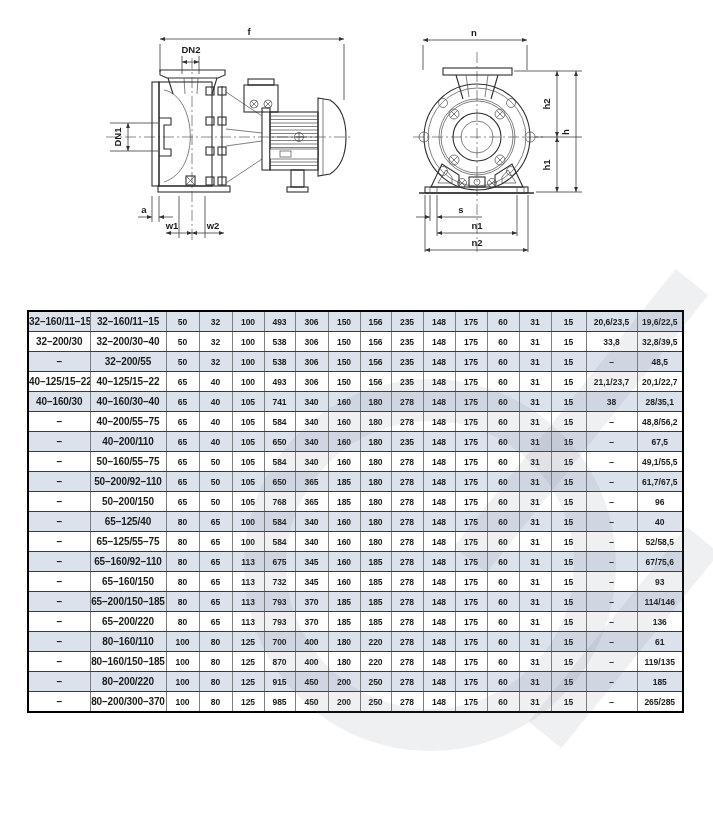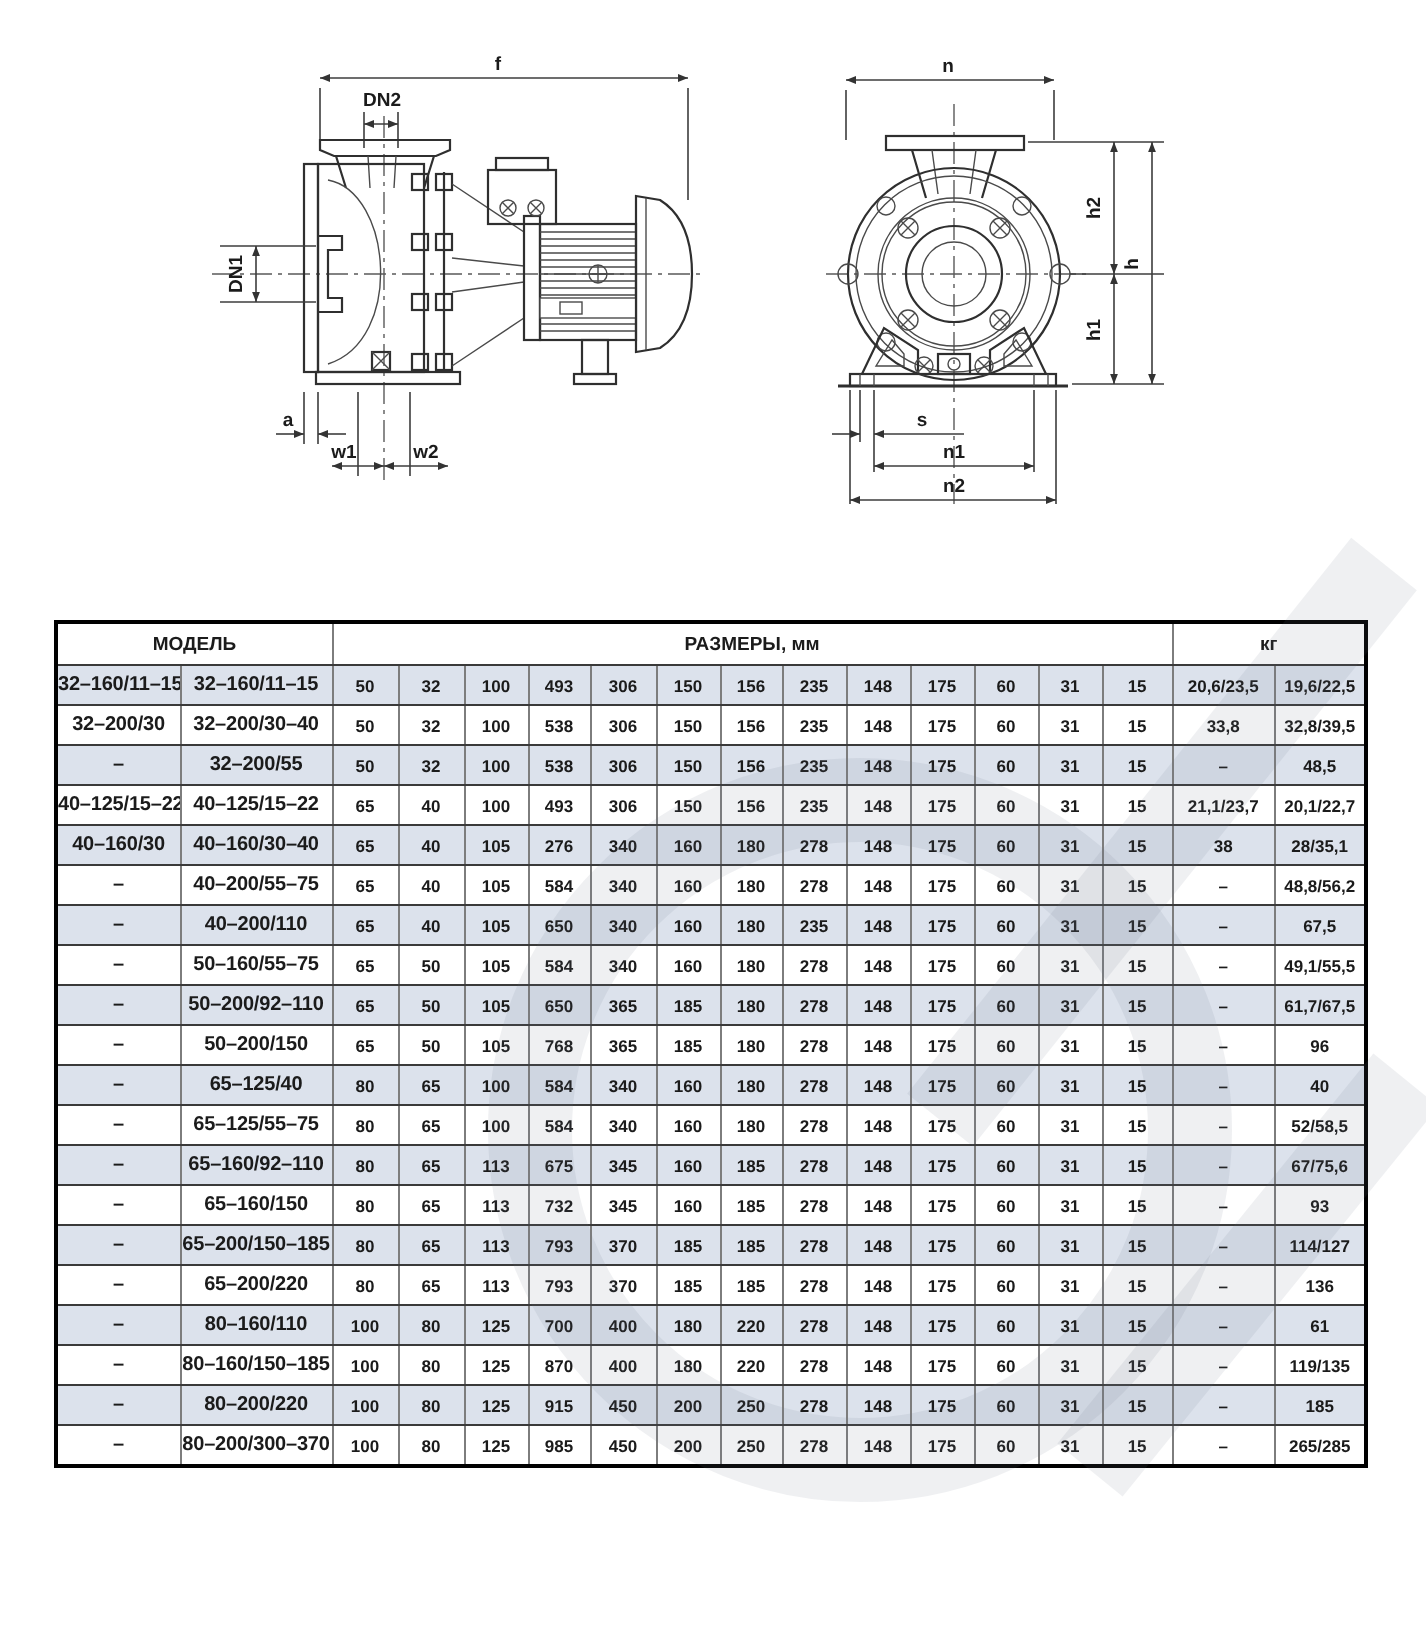--- a/index.html
+++ b/index.html
@@ -206,25 +206,20 @@
         <col style="width: 32px;">
         <col style="width: 32px;">
         <col style="width: 32px;">
         <col style="width: 32px;">
         <col style="width: 32px;">
         <col style="width: 35px;">
         <col style="width: 51px;">
         <col style="width: 46px;">
       </colgroup>
     <thead>
-      <tr class="grp">
-        <th colspan="2">МОДЕЛЬ</th>
-        <th colspan="13">РАЗМЕРЫ, мм</th>
-        <th colspan="2">кг</th>
-      </tr>
     </thead>
     <tbody id="table-body">
         <tr>
           <td class="model">32–160/11–15</td>
           <td class="model">32–160/11–15</td>
           <td>50</td>
           <td>32</td>
           <td>100</td>
           <td>493</td>
           <td>306</td>
@@ -295,21 +290,21 @@
           <td>15</td>
           <td>21,1/23,7</td>
           <td>20,1/22,7</td>
         </tr>
         <tr>
           <td class="model">40–160/30</td>
           <td class="model">40–160/30–40</td>
           <td>65</td>
           <td>40</td>
           <td>105</td>
-          <td>276</td>
+          <td>741</td>
           <td>340</td>
           <td>160</td>
           <td>180</td>
           <td>278</td>
           <td>148</td>
           <td>175</td>
           <td>60</td>
           <td>31</td>
           <td>15</td>
           <td>38</td>
@@ -496,21 +491,21 @@
           <td>370</td>
           <td>185</td>
           <td>185</td>
           <td>278</td>
           <td>148</td>
           <td>175</td>
           <td>60</td>
           <td>31</td>
           <td>15</td>
           <td>–</td>
-          <td>114/127</td>
+          <td>114/146</td>
         </tr>
         <tr>
           <td class="model">–</td>
           <td class="model">65–200/220</td>
           <td>80</td>
           <td>65</td>
           <td>113</td>
           <td>793</td>
           <td>370</td>
           <td>185</td>

